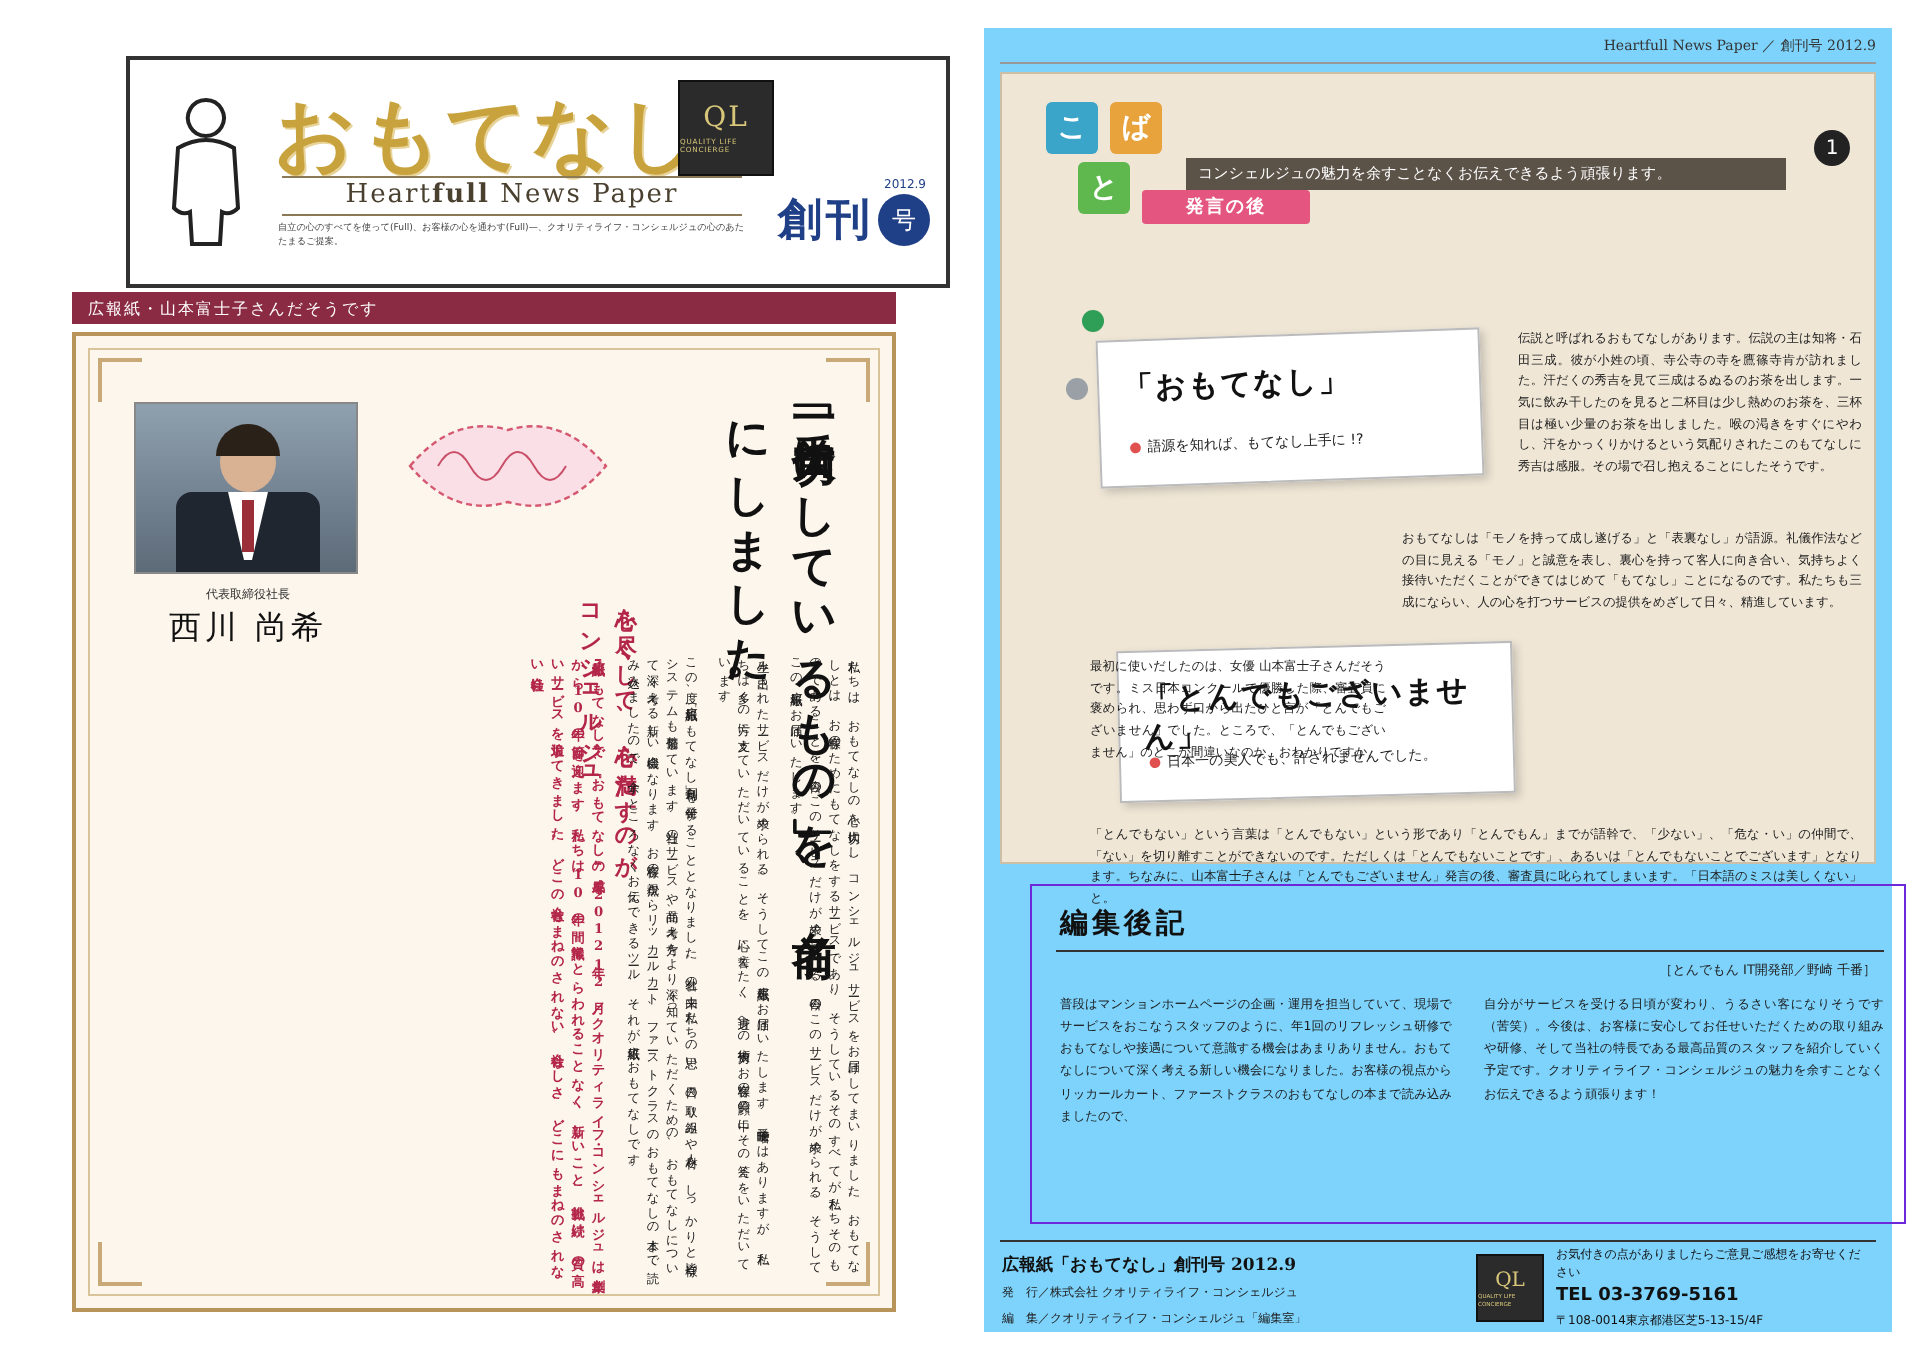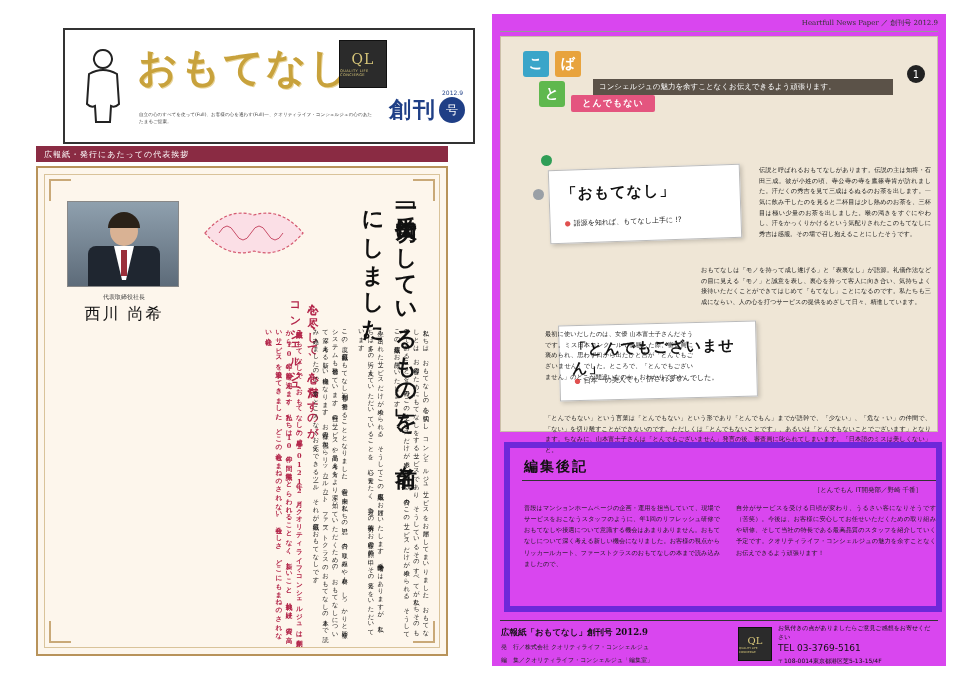--- a/index.html
+++ b/index.html
@@ -133,21 +133,21 @@
     writing-mode:vertical-rl; text-orientation:upright;
     font-family:"DejaVu Serif", serif;
     font-size:6.2px; line-height:1.55; color:#1a1a1a;
     height:100%; letter-spacing:0.6px;
   }
   .col.pink { color:#b3264a; font-weight:bold; font-size:6.6px; }
 
   
   .right-page {
     position:absolute; left:492px; top:14px; width:454px; height:652px;
-    background:#d946ef;
+    background:#7dd3fc;
   }
   .rp-header {
     position:absolute; left:8px; top:4px; width:438px;
     text-align:right; font-size:7px; color:#333;
     border-bottom:1px solid #999; padding-bottom:3px;
     font-family:"DejaVu Serif", serif;
   }
   .wordy-box {
     position:absolute; left:8px; top:22px; width:438px; height:396px;
     background:#efe6d6;
@@ -211,22 +211,22 @@
   .rtext {
     position:absolute; font-size:6.2px; line-height:1.72; color:#1b1b1b;
     text-align:justify; font-family:"DejaVu Sans", sans-serif;
   }
   .rt1 { left:258px; top:128px; width:172px; }
   .rt2 { left:200px; top:228px; width:230px; }
   .rt3 { left:44px; top:292px; width:148px; }
   .rt4 { left:44px; top:376px; width:386px; }
 
   .editor-box {
-    position:absolute; left:12px; top:428px; width:438px; height:170px;
-    border:6px solid #6d28d9;
+    position:absolute; left:23px; top:428px; width:438px; height:170px;
+    border:1px solid #6d28d9;
   }
   .editor-title {
     position:absolute; left:14px; top:10px;
     font-family:"DejaVu Serif", serif; font-size:14px; font-weight:bold; color:#111;
     letter-spacing:2px;
   }
   .editor-rule {
     position:absolute; left:12px; top:32px; width:414px; height:1px; background:#333;
   }
   .editor-credit {
@@ -251,52 +251,55 @@
     display:flex; align-items:center; gap:6px;
   }
   .footer-logo {
     width:34px; height:34px; background:#2b2b2b; color:#d8c77a;
     display:flex; flex-direction:column; align-items:center; justify-content:center;
     border:1px solid #111; flex:0 0 auto;
   }
   .footer-logo .ql { font-size:10px; font-family:"DejaVu Serif",serif; }
   .footer-logo .qlsub { font-size:2.8px; }
   .footer-contact { font-size:6px; line-height:1.55; color:#111; }
-  .footer-contact .tel { font-size:9px; font-weight:normal; }
+  .footer-contact .tel { font-size:9px; font-weight:bold; }
 </style>
 </head>
 <body>
 
 <div class="page">
 
   <div class="left-page">
 
     <div class="masthead">
       <div class="mast-figure">
         <svg width="56" height="80" viewBox="0 0 56 80">
           <path d="M28 6 a9 9 0 1 1 -0.1 0 z" fill="none" stroke="#222" stroke-width="2"></path>
           <path d="M14 30 q14 -8 28 0 l2 30 q-4 4 -8 2 l-1 16 h-14 l-1 -16 q-4 2 -8 -2 z" fill="none" stroke="#222" stroke-width="2"></path>
         </svg>
       </div>
       <div class="mast-title">おもてなし</div>
+      <div class="mast-sub">
+        <span>Heart</span><b>full</b><span> News Paper</span>
+      </div>
       <div class="mast-desc">自立の心のすべてを使って(Full)、お客様の心を通わす(Full)—、クオリティライフ・コンシェルジュの心のあたたまるご提案。</div>
       <div class="mast-logo">
         <div class="ql">QL</div>
         <div class="qlsub">QUALITY LIFE CONCIERGE</div>
       </div>
       <div class="mast-issue">
         <span class="kanji">創刊</span>
         <span class="circle">
           <span class="date">2012.9</span>
           <span>号</span>
         </span>
       </div>
     </div>
 
-    <div class="section-band">広報紙・発行にあたっての代表挨拶</div>
+    <div class="section-band">広報紙・山本富士子さんだそうです</div>
 
     <div class="article-box">
       <div class="article-inner">
         <span class="corner tl"></span>
         <span class="corner tr"></span>
         <span class="corner bl"></span>
         <span class="corner br"></span>
 
         <div class="portrait">
           <div class="bg"></div>
@@ -338,21 +341,21 @@
 
     <div class="rp-header">Heartfull News Paper ／ 創刊号 2012.9</div>
 
     <div class="wordy-box">
 
       <div class="wordy-head">
         <span class="kotoba-tile tile-ko">こ</span>
         <span class="kotoba-tile tile-ba">ば</span>
         <span class="kotoba-tile tile-to">と</span>
         <div class="wordy-strip">コンシェルジュの魅力を余すことなくお伝えできるよう頑張ります。</div>
-        <div class="gallery-badge">とんでもない</div>
+        <div class="gallery-badge">発言の後</div>
       </div>
       <div class="page-circle">1</div>
 
       <span class="pin green"></span>
       <span class="pin gray"></span>
 
       <div class="balloon balloon1">
         <div class="b-title">「おもてなし」</div>
         <div class="b-sub"><span class="dot">●</span><span>語源を知れば、もてなし上手に !?</span></div>
       </div>

